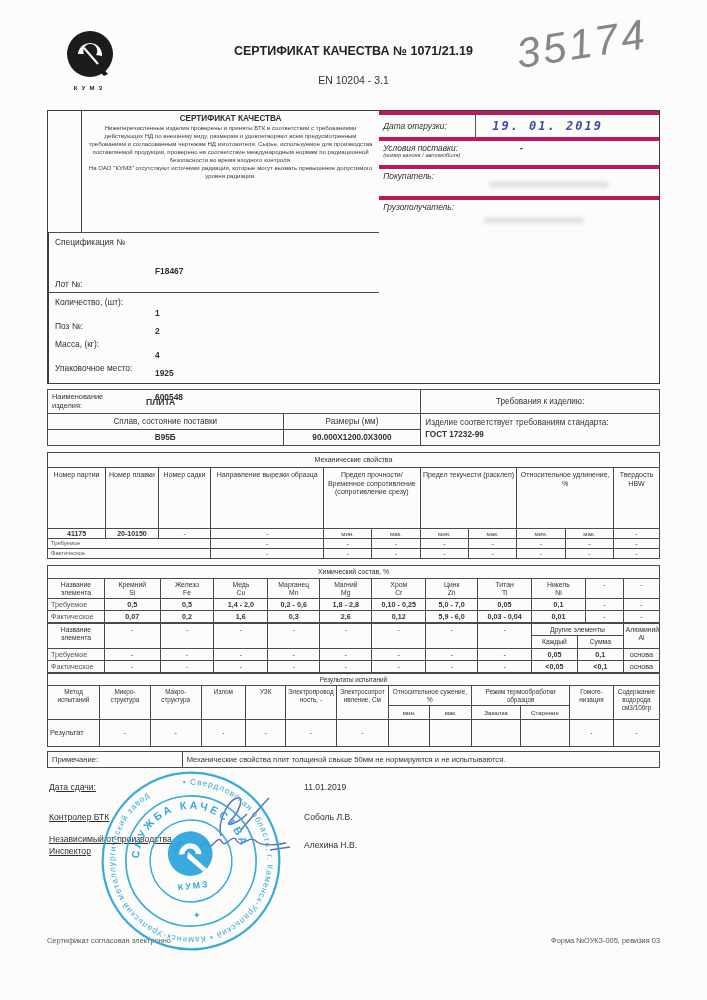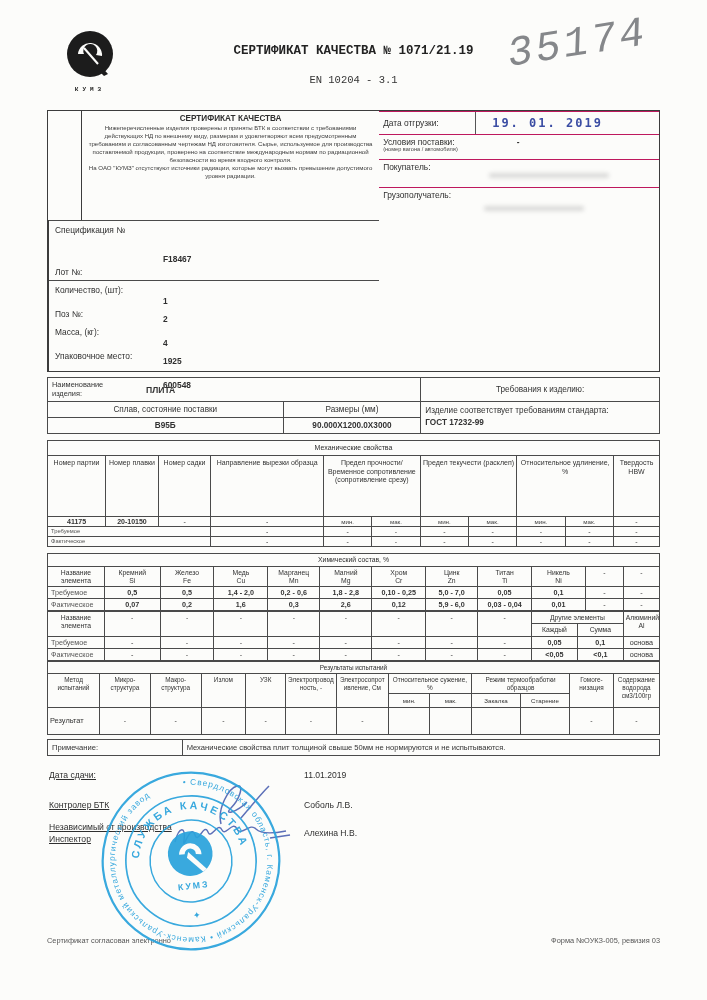--- a/index.html
+++ b/index.html
@@ -1,21 +1,21 @@
 <!DOCTYPE html>
 <html><head>
 <meta charset="utf-8">
 <style>
   html,body{margin:0;padding:0;background:#ffffff;}
   .page{position:relative;width:707px;height:1000px;background:#fcfcfa;overflow:hidden;
         font-family:"Liberation Sans", sans-serif;color:#2f2f2f;}
   .content{padding:26px 47px 0 47px;}
 
   
-  .doc-header{position:relative;height:78px;font-family:Liberation Mono, monospace;}
+  .doc-header{position:relative;height:78px;}
   .logo-box{position:absolute;left:10px;top:2px;width:66px;text-align:center;}
   .logo-box .kumz-label{font-size:6px;font-weight:bold;letter-spacing:4px;color:#1c1c1c;margin-top:1px;}
   .title-block{position:absolute;left:0;right:0;top:18px;text-align:center;}
   .doc-title{font-size:12.5px;font-weight:bold;color:#222;}
   .doc-standard{font-size:10.5px;margin-top:16px;color:#333;}
   .hand-number{position:absolute;right:12px;top:-6px;font-size:42px;font-style:italic;
                color:#85878a;transform:rotate(-9deg);letter-spacing:3px;font-weight:300;}
 
   
   .bx{border:1.4px solid #3c3c3c;}
@@ -23,36 +23,36 @@
   .cell{box-sizing:border-box;}
   .mfr{padding:5px 6px;text-align:center;font-size:8.6px;line-height:1.42;font-weight:bold;color:#2b2b2b;}
   .mfr .addr{font-weight:bold;}
   .decl{border-left:1.2px solid #3c3c3c;padding:3px 5px;margin-left:33px;}
   .decl-title{text-align:center;font-weight:bold;font-size:8.2px;margin-bottom:1px;}
   .decl-text{font-size:6.1px;line-height:1.3;text-align:center;color:#3a3a3a;}
   .decl-text2{font-size:6.1px;line-height:1.3;text-align:center;color:#3a3a3a;}
 
   .ship-left{display:flex;flex-direction:column;}
   .ship-right{border-left:1.2px solid #3c3c3c;display:flex;flex-direction:column;}
-  .srow{border-top:1px solid #be185d;padding:2px 4px;font-size:8.4px;position:relative;}
+  .srow{border-top:4px solid #be185d;padding:2px 4px;font-size:8.4px;position:relative;font-style:italic;}
   .srow.date{height:22px;display:flex;align-items:center;padding:0;}
   .date-label{width:88px;padding:0 4px;border-right:1px solid #555;height:100%;display:flex;align-items:center;}
   .date-stamp{margin-left:16px;font-family:"DejaVu Sans Mono", monospace;font-weight:bold;
               font-size:12px;color:#3b4da3;letter-spacing:2px;}
   .srow.delivery{height:20px;}
   .delivery-line{display:flex;}
   .delivery-val{margin-left:62px;font-weight:bold;}
   .sub-label{font-size:5.6px;color:#444;margin-top:-1px;}
   .srow.buyer{height:23px;}
   .srow.consignee{height:28px;}
   .smudge{position:absolute;background:#9a9a9a;opacity:.35;filter:blur(2px);border-radius:2px;}
 
   .spec-block{border-top:1px solid #4a4a4a;padding:3px 6px;height:53px;}
   .qty-block{border-top:1px solid #4a4a4a;padding:3px 6px;flex:1;}
-  .kv{display:flex;font-size:8.4px;line-height:1.55;gap:8px;}
+  .kv{display:flex;font-size:8.4px;line-height:1.55;}
   .kv .k{width:100px;}
   .kv .v{font-weight:bold;margin-top:29px;}
 
   table{border-collapse:collapse;width:100%;table-layout:fixed;}
   td,th{border:1px solid #4a4a4a;font-weight:normal;padding:1px 2px;font-size:7px;
         text-align:center;vertical-align:middle;color:#333;overflow:hidden;}
   .tbl-title{font-size:8.4px;padding:2px;font-weight:normal;color:#2e2e2e;}
 
   .product{margin-top:5px;}
   .product td{font-size:8.2px;padding:3px 4px;}

